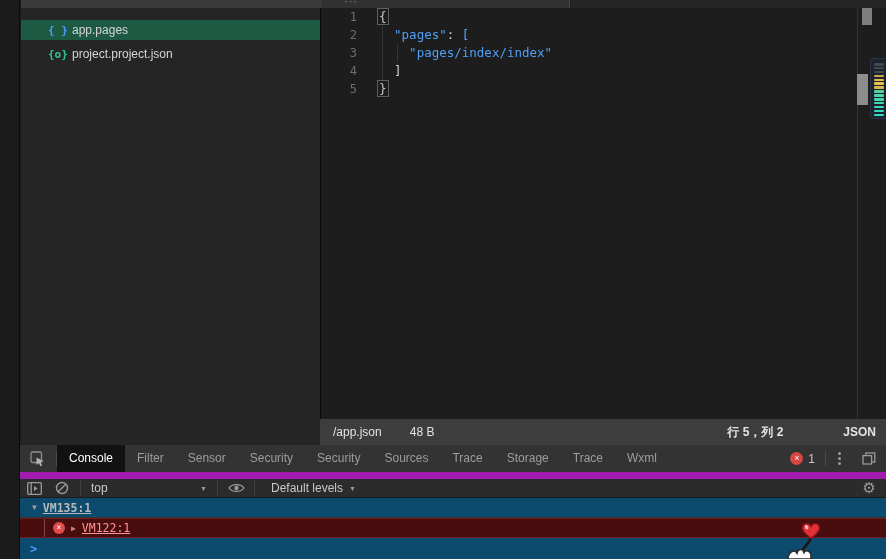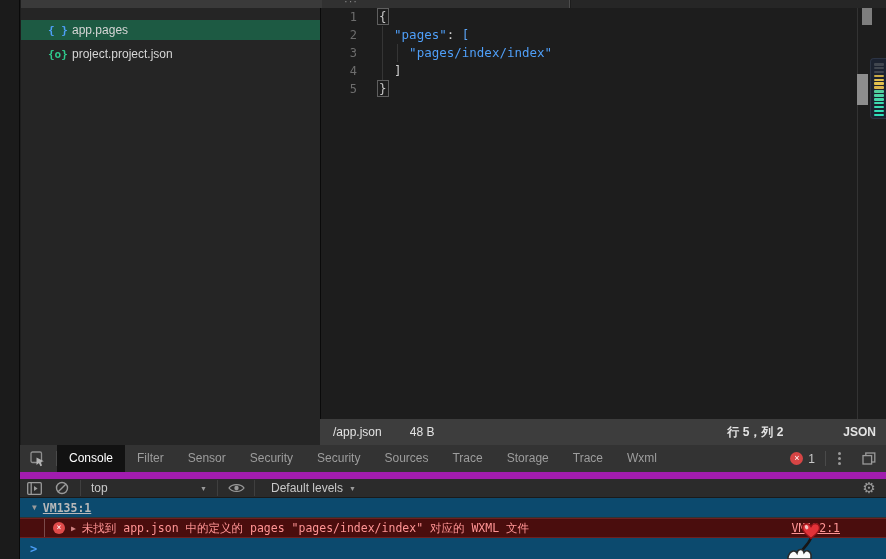--- a/index.html
+++ b/index.html
@@ -261,21 +261,20 @@
 
     <div class="console-area">
       <div class="log-row group-row">
         <span class="tri">▼</span>
         <span class="src-link">VM135:1</span>
       </div>
       <div class="log-row error-row">
         <span class="err-guide"></span>
         <span class="err-icon">×</span>
         <span class="tri">▶</span>
-        <span class="log-msg">未找到 app.json 中的定义的 pages "pages/index/index" 对应的 WXML 文件</span>
         <span class="src-link">VM122:1</span>
       </div>
       <div class="prompt-row">
         <span class="prompt-chevron">&gt;</span>
       </div>
     </div>
   </div>
 
   <svg class="heart-cursor" width="56" height="41" viewBox="0 0 56 41">
     <path d="M31 20 C 28 27, 23 30, 19.5 36" stroke="#161616" stroke-width="2.6" fill="none"></path>

